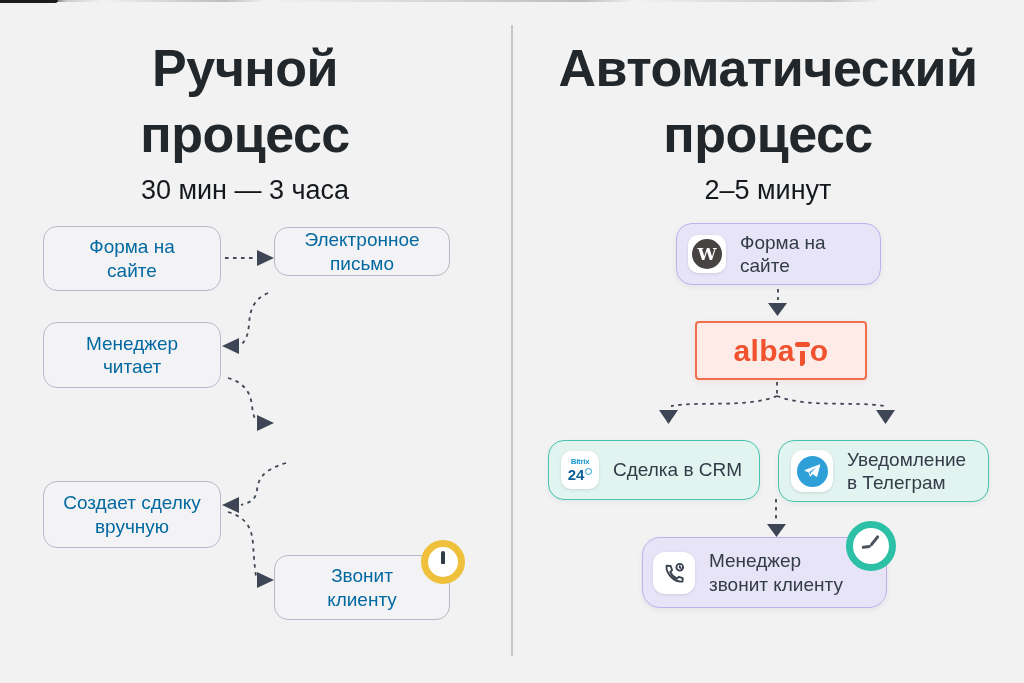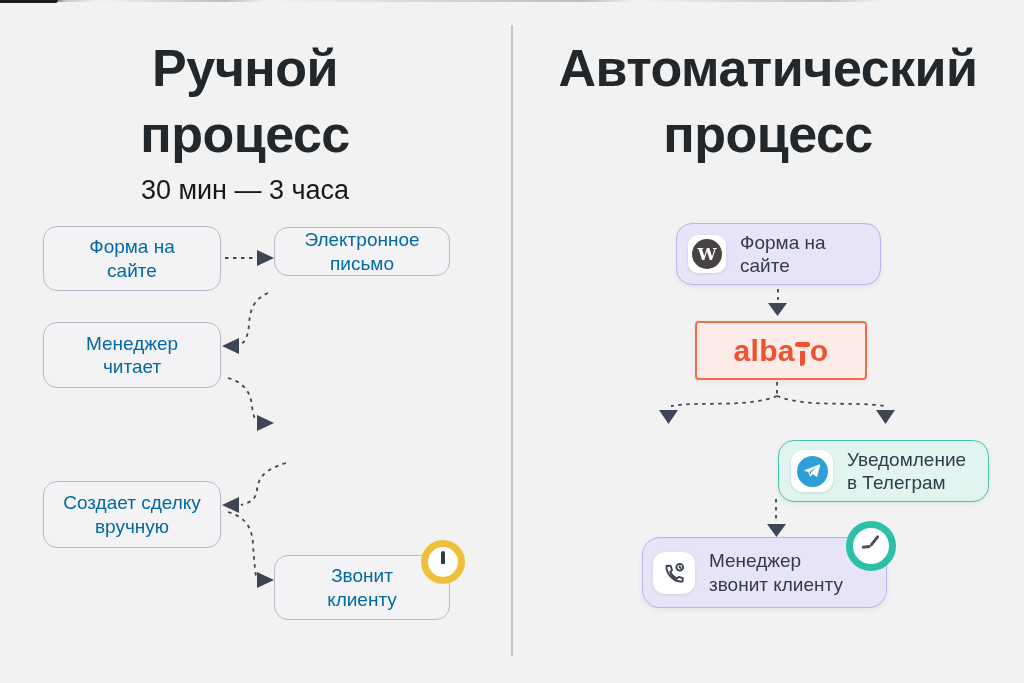--- a/index.html
+++ b/index.html
@@ -94,20 +94,21 @@
   <div class="divider"></div>
 
   <header class="col-header left">
     <h1 class="col-title">Ручной
 процесс</h1>
     <div class="col-sub">30 мин — 3 часа</div>
   </header>
   <header class="col-header right">
     <h1 class="col-title">Автоматический
 процесс</h1>
+    <div class="col-sub">2–5 минут</div>
   </header>
 
   <svg class="wires" width="1024" height="683" viewBox="0 0 1024 683">
     <g stroke="#3e4655" stroke-width="1.8" fill="none" stroke-dasharray="3.5 4.5">
       <path d="M225,258 H255"></path>
       <path d="M268,293 C252,300 250,312 249,324 C248,337 245,342 239,346"></path>
       <path d="M228,378 C246,383 251,395 252,406 C253,415 255,419 256,421"></path>
       <path d="M286,463 C262,470 258,480 257,490 C256,500 249,503 241,505"></path>
       <path d="M228,512 C248,518 252,530 253,544 C254,559 255,570 256,576"></path>
       <path d="M778,289 V300"></path>
@@ -150,20 +151,29 @@
   </div>
 
   <div class="albato">
     <span class="alb-logo">
         <span>alba</span>
         <span class="alb-t">t</span>
         <span>o</span>
       </span>
   </div>
 
+  <div class="rnode mint rb-crm">
+    <span class="chip chip38">
+      <span class="bx">
+        <span class="bx-l1">Bitrix</span>
+        <span class="bx-l2"><span>24</span><i class="bx-dot"></i></span>
+      </span>
+    </span>
+    <span>Сделка в CRM</span>
+  </div>
 
   <div class="rnode mint rb-tg">
     <span class="chip chip42">
       <span class="tg-circle">
         <svg width="18" height="18" viewBox="0 0 24 24" fill="#ffffff">
           <path d="M21.7 3.3L2.5 10.7c-.6.2-.6 1 .1 1.2l4.8 1.6 1.8 5.4c.2.6.9.7 1.3.2l2.5-3 4.7 3.5c.5.4 1.1.1 1.3-.5L22.9 4.4c.2-.7-.5-1.4-1.2-1.1zM8.5 13.2l9.5-6.7-7.4 7.8-.3 3.2-1.8-4.3z"></path>
         </svg>
       </span>
     </span>
     <span>Уведомление

